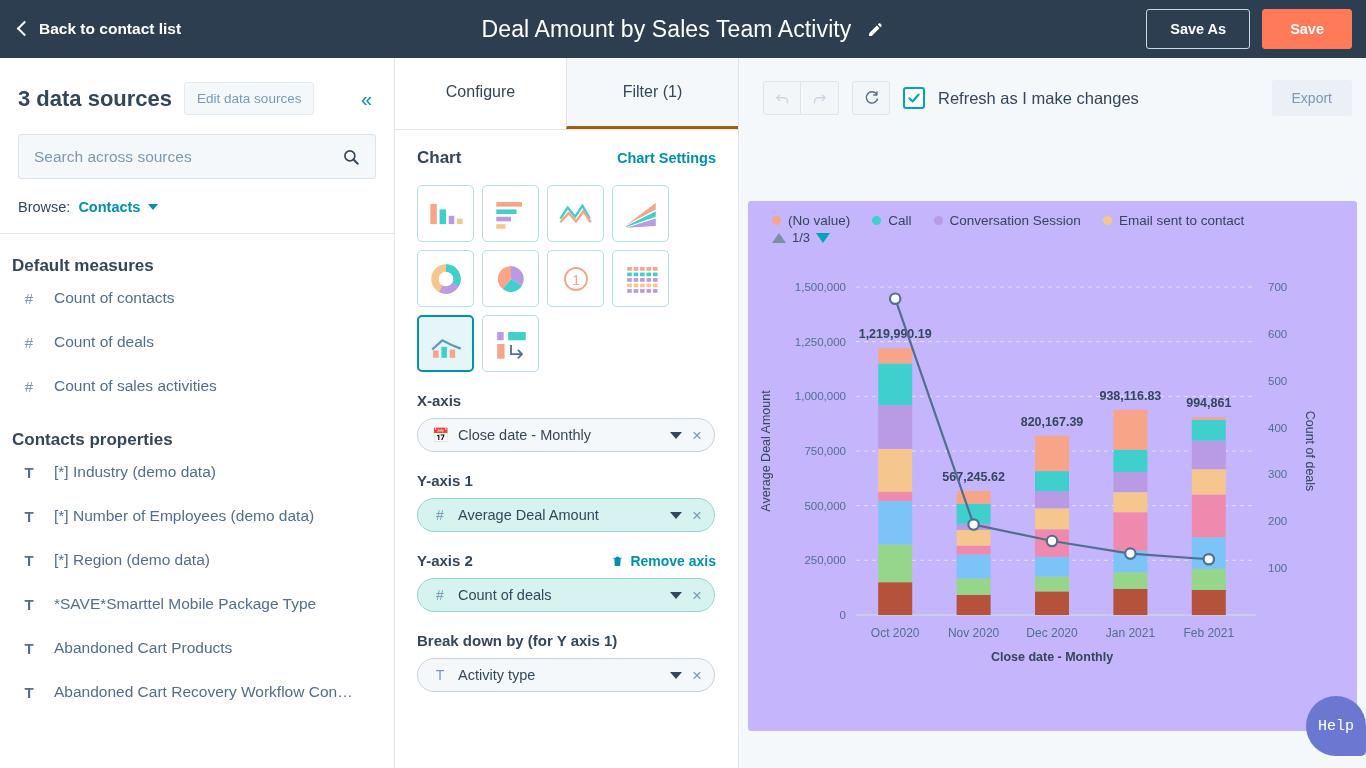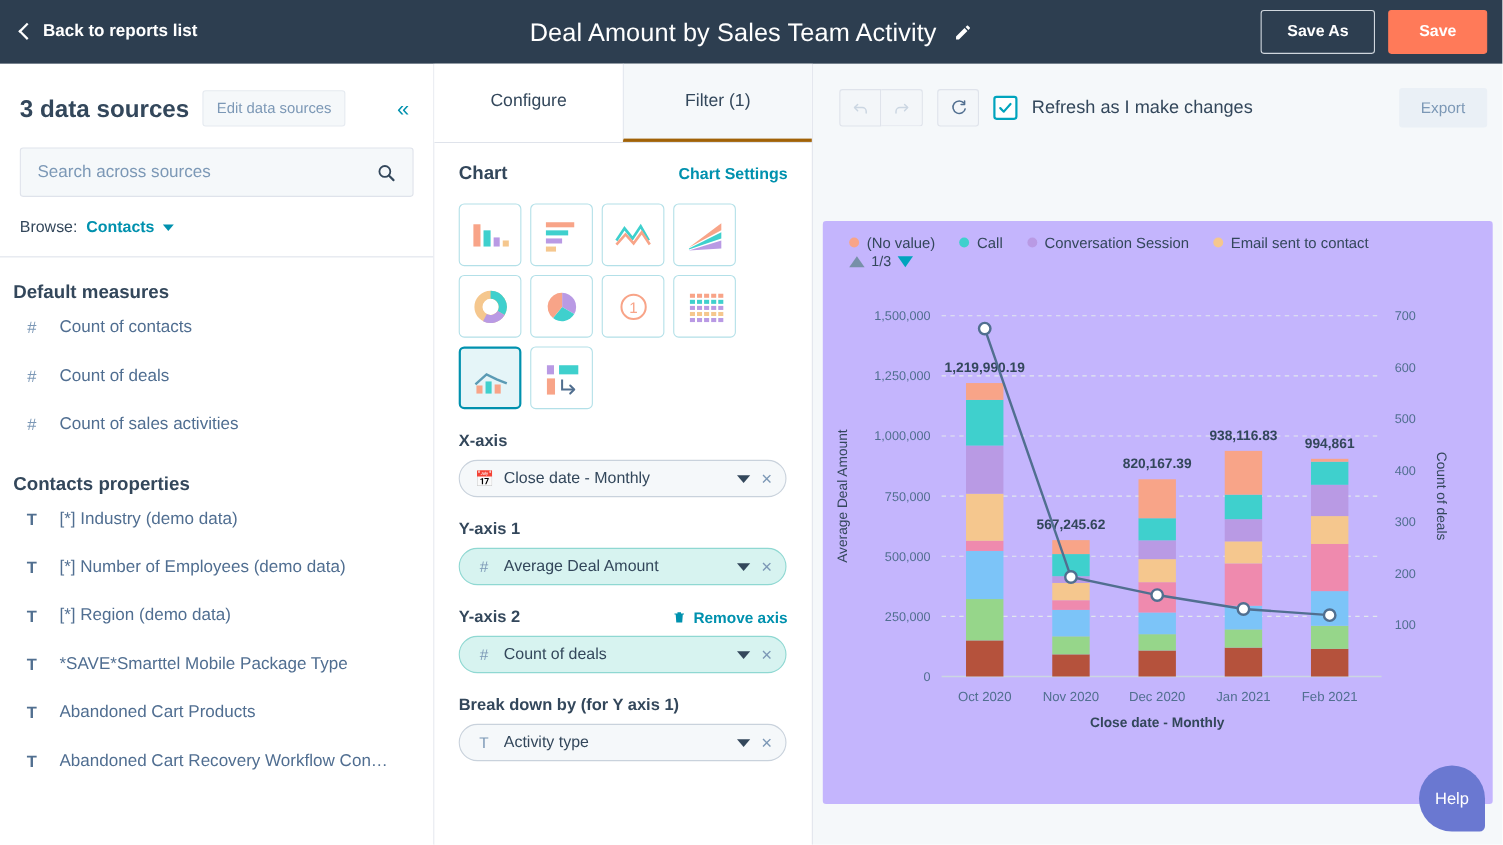--- a/index.html
+++ b/index.html
@@ -160,36 +160,36 @@
   .leg-item { display: flex; align-items: center; gap: 7px; font-size: 13.5px; color: #33475b; cursor: pointer; }
   .leg-dot { width: 9px; height: 9px; border-radius: 50%; flex-shrink: 0; }
   .legend-pager { display: flex; align-items: center; gap: 6px; padding: 2px 0 0 24px;
     font-size: 13px; color: #33475b; }
   .tri-up { width: 0; height: 0; border-left: 7px solid transparent;
     border-right: 7px solid transparent; border-bottom: 10px solid #7790a8; cursor: pointer; }
   .tri-dn { width: 0; height: 0; border-left: 7px solid transparent;
     border-right: 7px solid transparent; border-top: 10px solid #00a4bd; cursor: pointer; }
   .plot { position: relative; width: 609px; height: 450px; }
   .help-btn {
-    position: absolute; right: 16px; bottom: 12px; width: 60px; height: 60px;
+    position: absolute; right: 0; bottom: 12px; width: 60px; height: 60px;
     background: #6a78d1; color: #fff; font-size: 15px;
     border-radius: 30px 30px 5px 30px;
-    display: flex; align-items: center; justify-content: center; cursor: pointer;
+    display: flex; align-items: center; justify-content: center; cursor: pointer; font-family: Liberation Mono, monospace;
   }
   text { font-family: "Liberation Sans", sans-serif; }
 </style>
 </head>
 <body>
 
 <div class="app">
 
   <div class="topbar">
     <div class="back-link">
       <span class="chev-left"></span>
-      <span>Back to reports list</span>
+      <span>Back to contact list</span>
     </div>
     <div class="title-wrap">
       <span class="report-title">Deal Amount by Sales Team Activity</span>
       <svg class="pencil" viewBox="0 0 24 24">
         <path d="M3 17.3V21h3.7L17.6 10.1l-3.7-3.7L3 17.3zM20.7 7.0c.4-.4.4-1 0-1.4l-2.3-2.3c-.4-.4-1-.4-1.4 0l-1.8 1.8 3.7 3.7 1.8-1.8z" fill="#ffffff"></path>
       </svg>
     </div>
     <div class="topbar-actions">
       <button class="btn-saveas">Save As</button>
       <button class="btn-save">Save</button>

